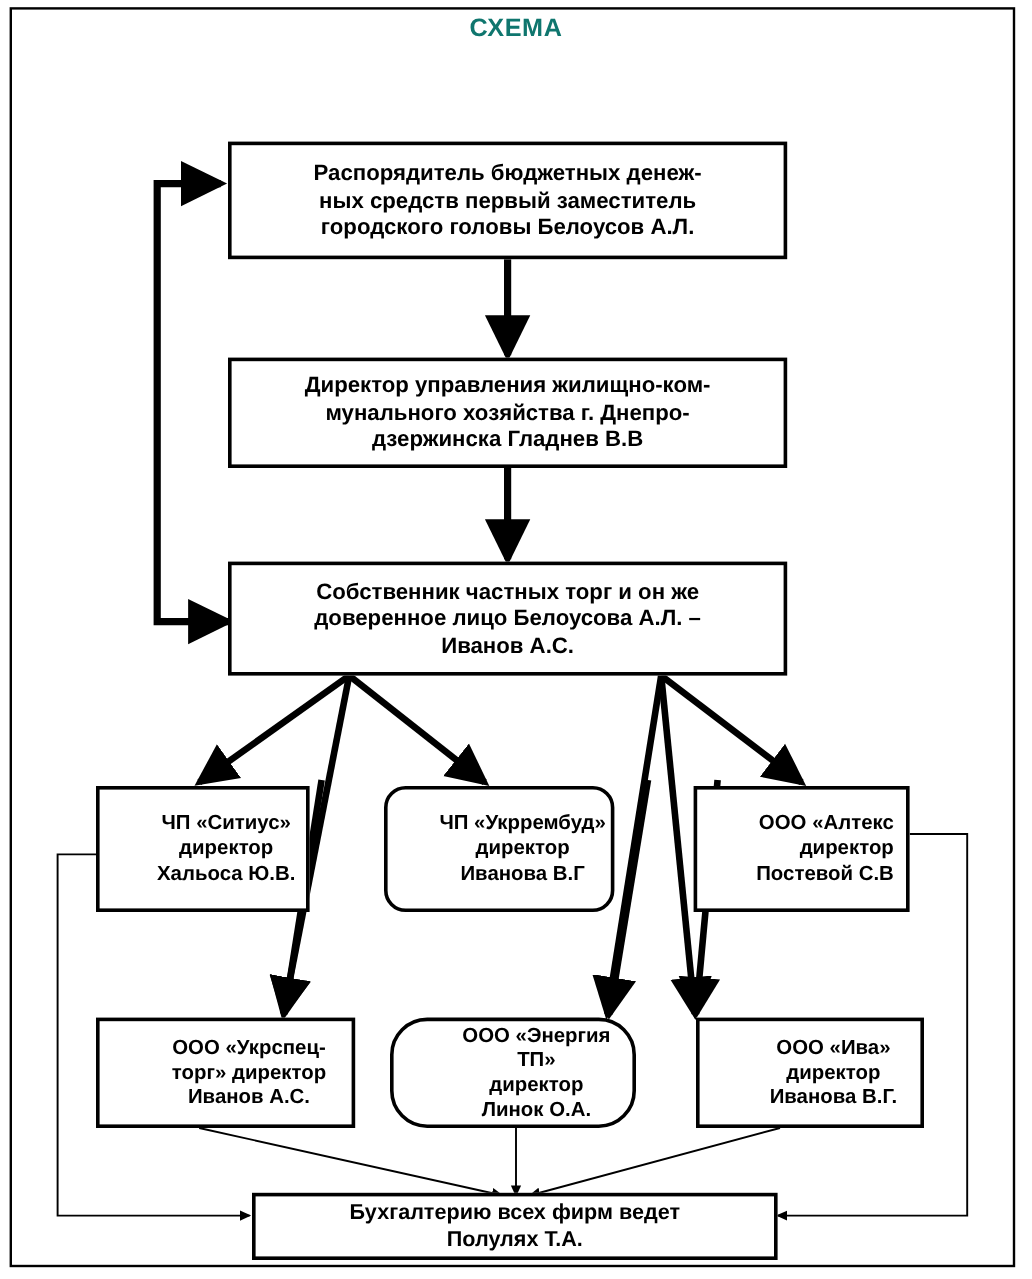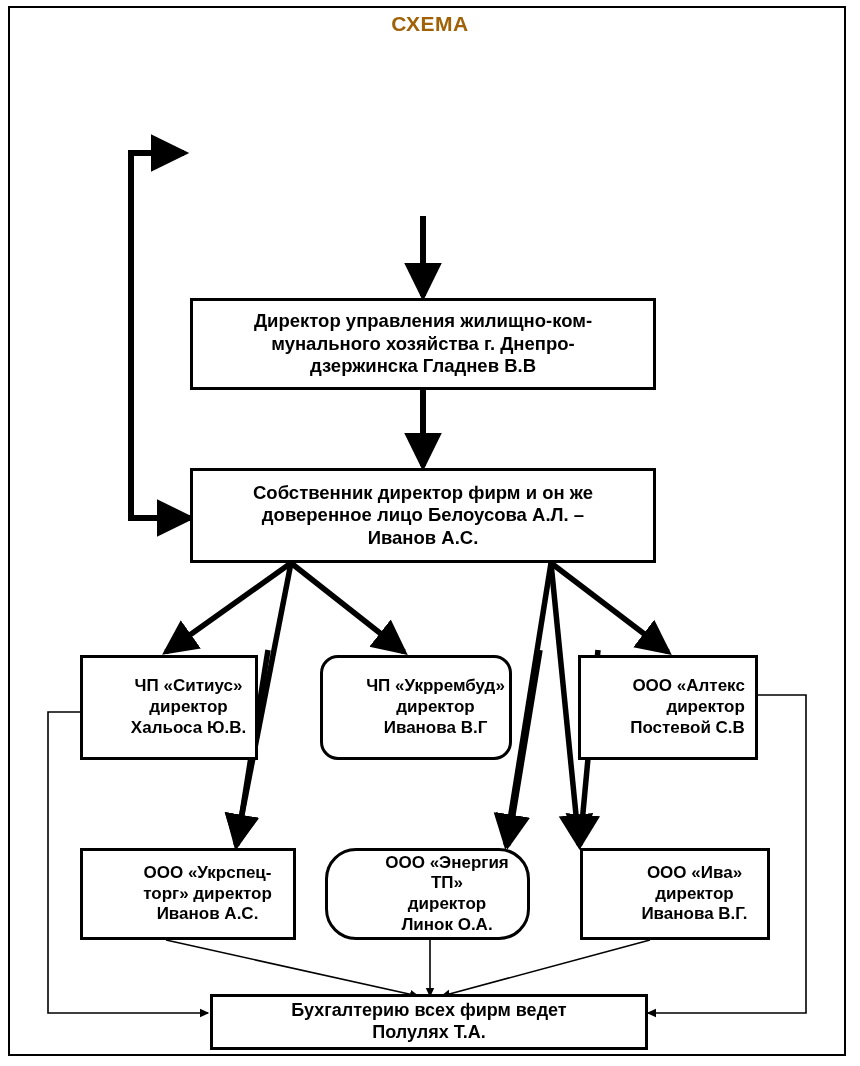--- a/index.html
+++ b/index.html
@@ -19,21 +19,21 @@
     box-sizing:border-box;
   }
   #svg-layer{
     position:absolute;left:0;top:0;width:860px;height:1066px;
     pointer-events:none;
   }
   .title-block{
     position:absolute;left:0;top:12px;width:860px;
     text-align:center;
     font-weight:bold;
-    color:#a16207;
+    color:#0f766e;
   }
   .title-main{font-size:21px;letter-spacing:.5px;line-height:1.15;}
   .title-sub{font-size:19.5px;line-height:1.25;margin-top:2px;}
   .node{
     position:absolute;
     box-sizing:border-box;
     background:#ffffff;
     border:3px solid #000;
     display:flex;
     align-items:center;
@@ -107,26 +107,29 @@
 
     <g stroke="#000" fill="none" stroke-width="1.6">
       <path d="M80,712 L48,712 L48,1013 L208,1013" marker-end="url(#ahThin)"></path>
     </g>
 
     <g stroke="#000" fill="none" stroke-width="1.6">
       <path d="M758,695 L806,695 L806,1013 L648,1013" marker-end="url(#ahThin)"></path>
     </g>
   </svg>
 
+  <div class="node big" style="left:190px;top:118px;width:466px;height:98px;">Распорядитель бюджетных денеж-
+ных средств первый заместитель
+городского головы Белоусов А.Л.</div>
 
   <div class="node big" style="left:190px;top:298px;width:466px;height:92px;">Директор управления жилищно-ком-
 мунального хозяйства г. Днепро-
 дзержинска Гладнев В.В</div>
 
-  <div class="node big" style="left:190px;top:468px;width:466px;height:95px;">Собственник директор фирм и он же
+  <div class="node big" style="left:190px;top:468px;width:466px;height:95px;">Собственник частных торг и он же
 доверенное лицо Белоусова А.Л. –
 Иванов А.С.</div>
 
   <div class="node small" style="left:80px;top:655px;width:178px;height:105px;">ЧП «Ситиус»
 директор
 Хальоса Ю.В.</div>
 
   <div class="node small" style="left:320px;top:655px;width:192px;height:105px;border-radius:18px;">ЧП «Укррембуд»
 директор
 Иванова В.Г</div>

